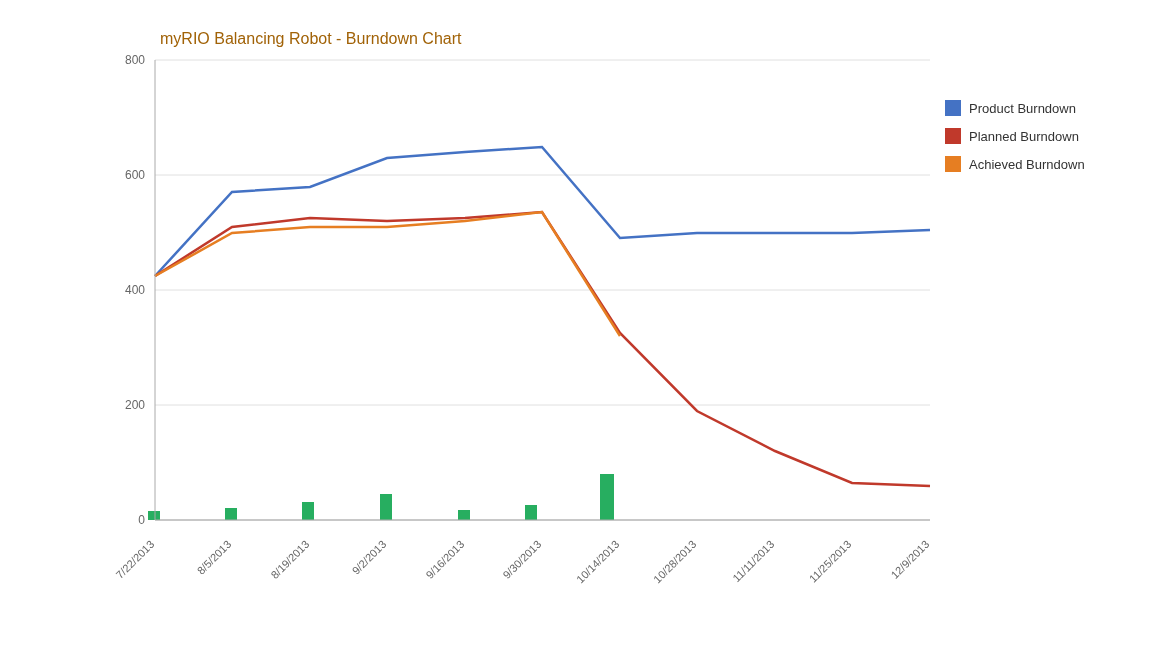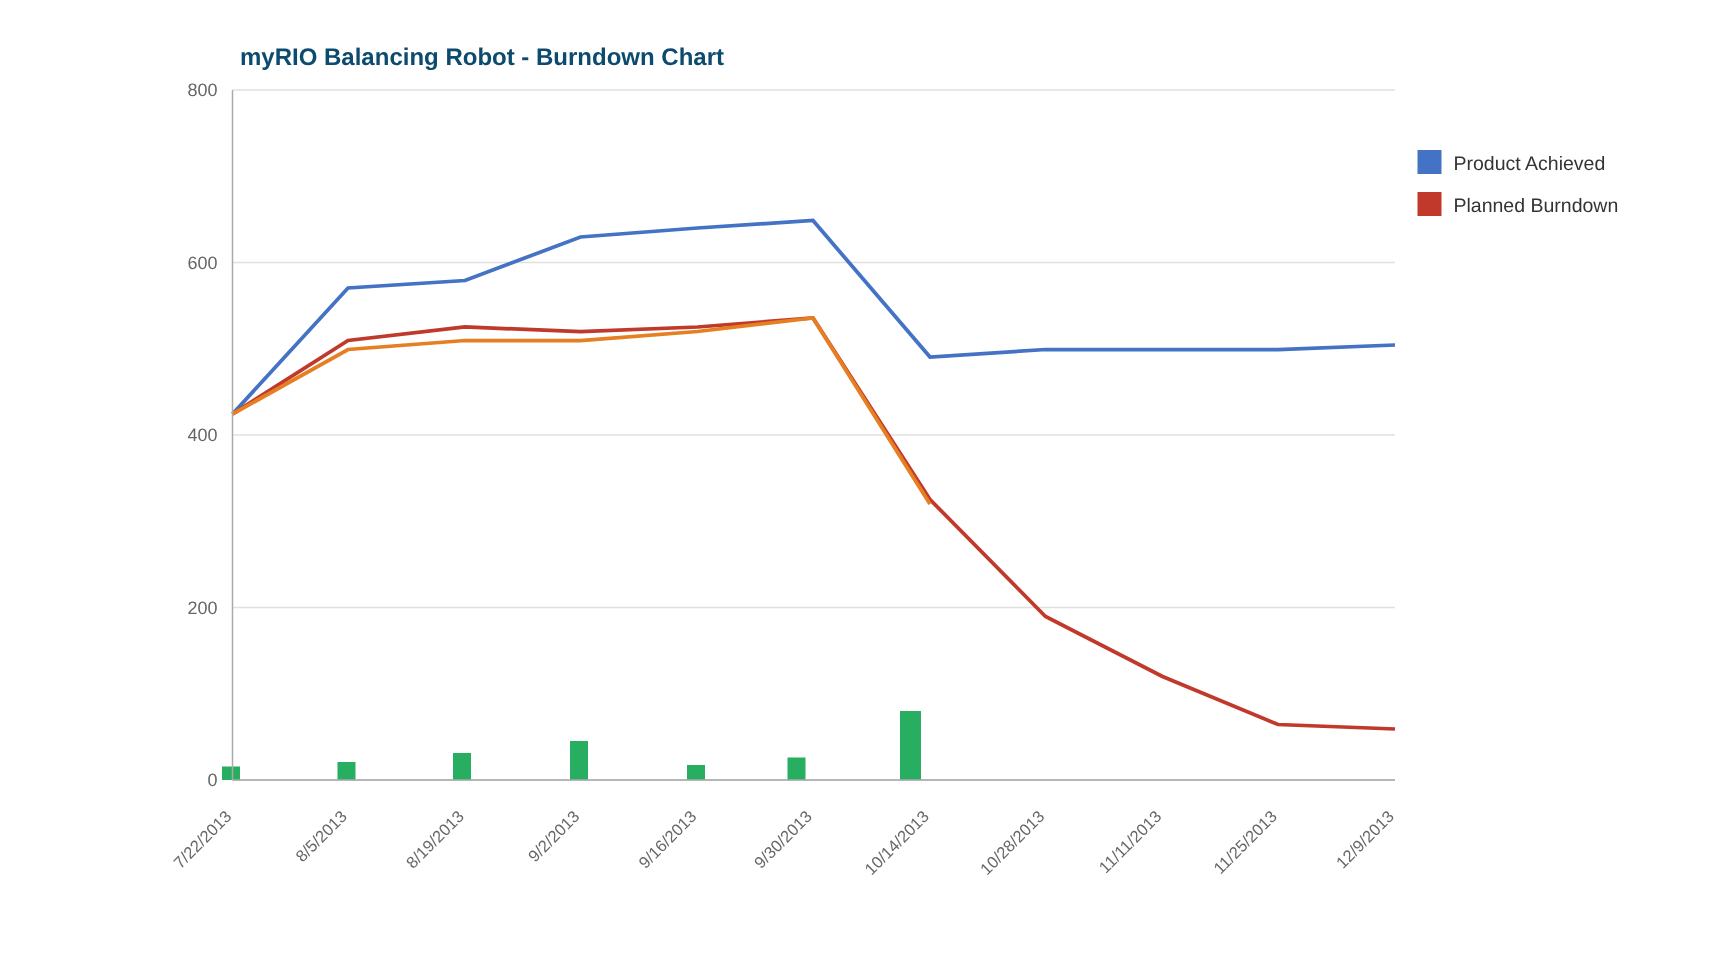--- a/index.html
+++ b/index.html
@@ -14,22 +14,22 @@
       width: 1155px;
       height: 651px;
       position: relative;
       background: #ffffff;
     }
     .chart-title {
       position: absolute;
       top: 30px;
       left: 160px;
       font-size: 16px;
-      font-weight: bold;
-      color: #0c4a6e;
+      font-weight: normal;
+      color: #a16207;
     }
     .legend {
       position: absolute;
       top: 100px;
       right: 20px;
       width: 190px;
     }
     .legend-item {
       display: flex;
       align-items: center;
@@ -51,25 +51,29 @@
   </style>
 </head>
 <body>
 
 <div class="chart-container">
   <div class="chart-title">myRIO Balancing Robot - Burndown Chart</div>
 
   <div class="legend">
     <div class="legend-item">
       <div class="legend-color" style="background:#4472C4;"></div>
-      <span>Product Achieved</span>
+      <span>Product Burndown</span>
     </div>
     <div class="legend-item">
       <div class="legend-color" style="background:#C0392B;"></div>
       <span>Planned Burndown</span>
+    </div>
+    <div class="legend-item">
+      <div class="legend-color" style="background:#E67E22;"></div>
+      <span>Achieved Burndown</span>
     </div>
   </div>
 
   <svg class="chart-svg" width="1155" height="651">
 
     <rect x="155" y="60" width="775" height="460" fill="white" stroke="none"></rect>
 
     <line x1="155" y1="60" x2="930" y2="60" stroke="#e0e0e0" stroke-width="1"></line>
     <text x="145" y="64" text-anchor="end" font-size="12" fill="#666">800</text>
 

